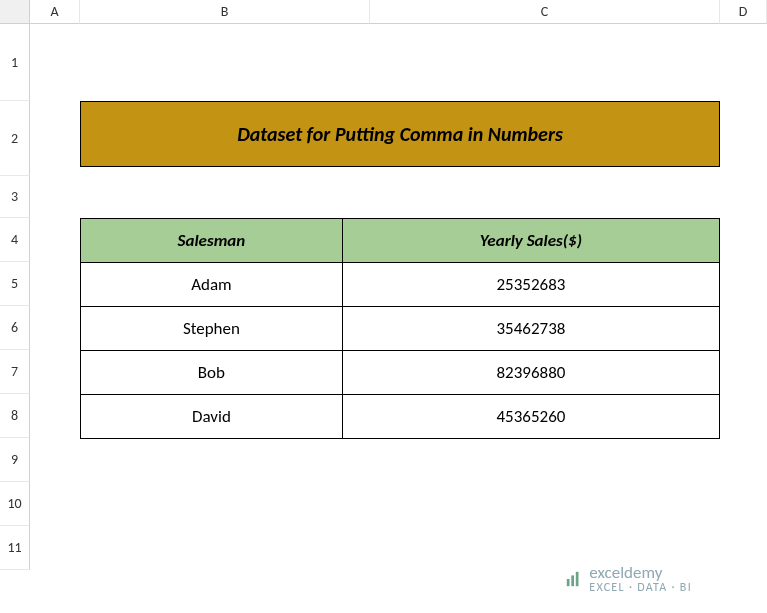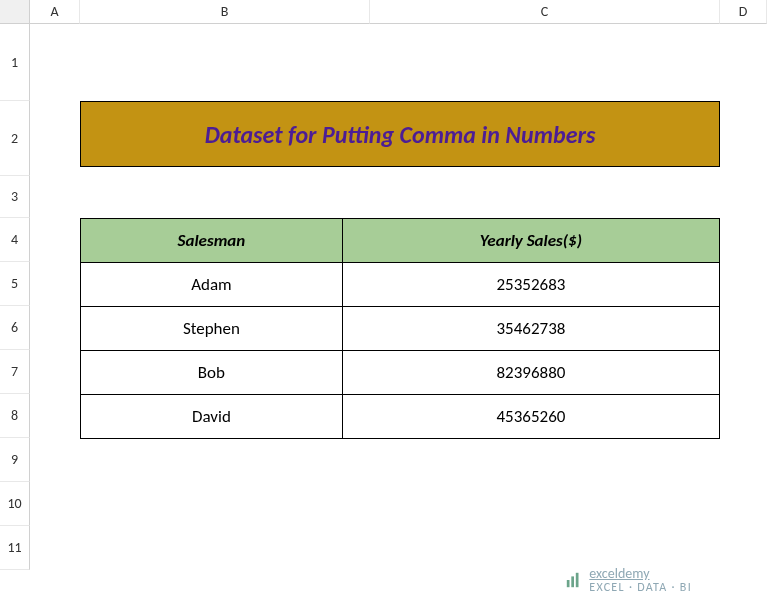--- a/index.html
+++ b/index.html
@@ -90,22 +90,22 @@
       top: 77px;
       width: 640px;
       height: 66px;
       background: #c39313;
       display: flex;
       align-items: center;
       justify-content: center;
       border: 1px solid #000;
     }
     .title-text {
-      color: #4c1d95;
-      font-size: 24px;
+      color: #000000;
+      font-size: 20px;
       font-weight: bold;
       font-style: italic;
     }
     .data-table {
       position: absolute;
       left: 50px;
       top: 194px;
       width: 640px;
       border-collapse: collapse;
     }
@@ -138,24 +138,23 @@
     .watermark-icon {
       width: 18px;
       height: 18px;
     }
     .watermark-text {
       display: flex;
       flex-direction: column;
       line-height: 1;
     }
     .watermark-main {
-      font-size: 14px;
+      font-size: 17px;
       color: #8fa8b4;
       font-weight: 500;
-      text-decoration: underline;
     }
     .watermark-sub {
       font-size: 12px;
       color: #8fa8b4;
       letter-spacing: 1.3px;
     }
   </style>
 </head>
 <body>
 

